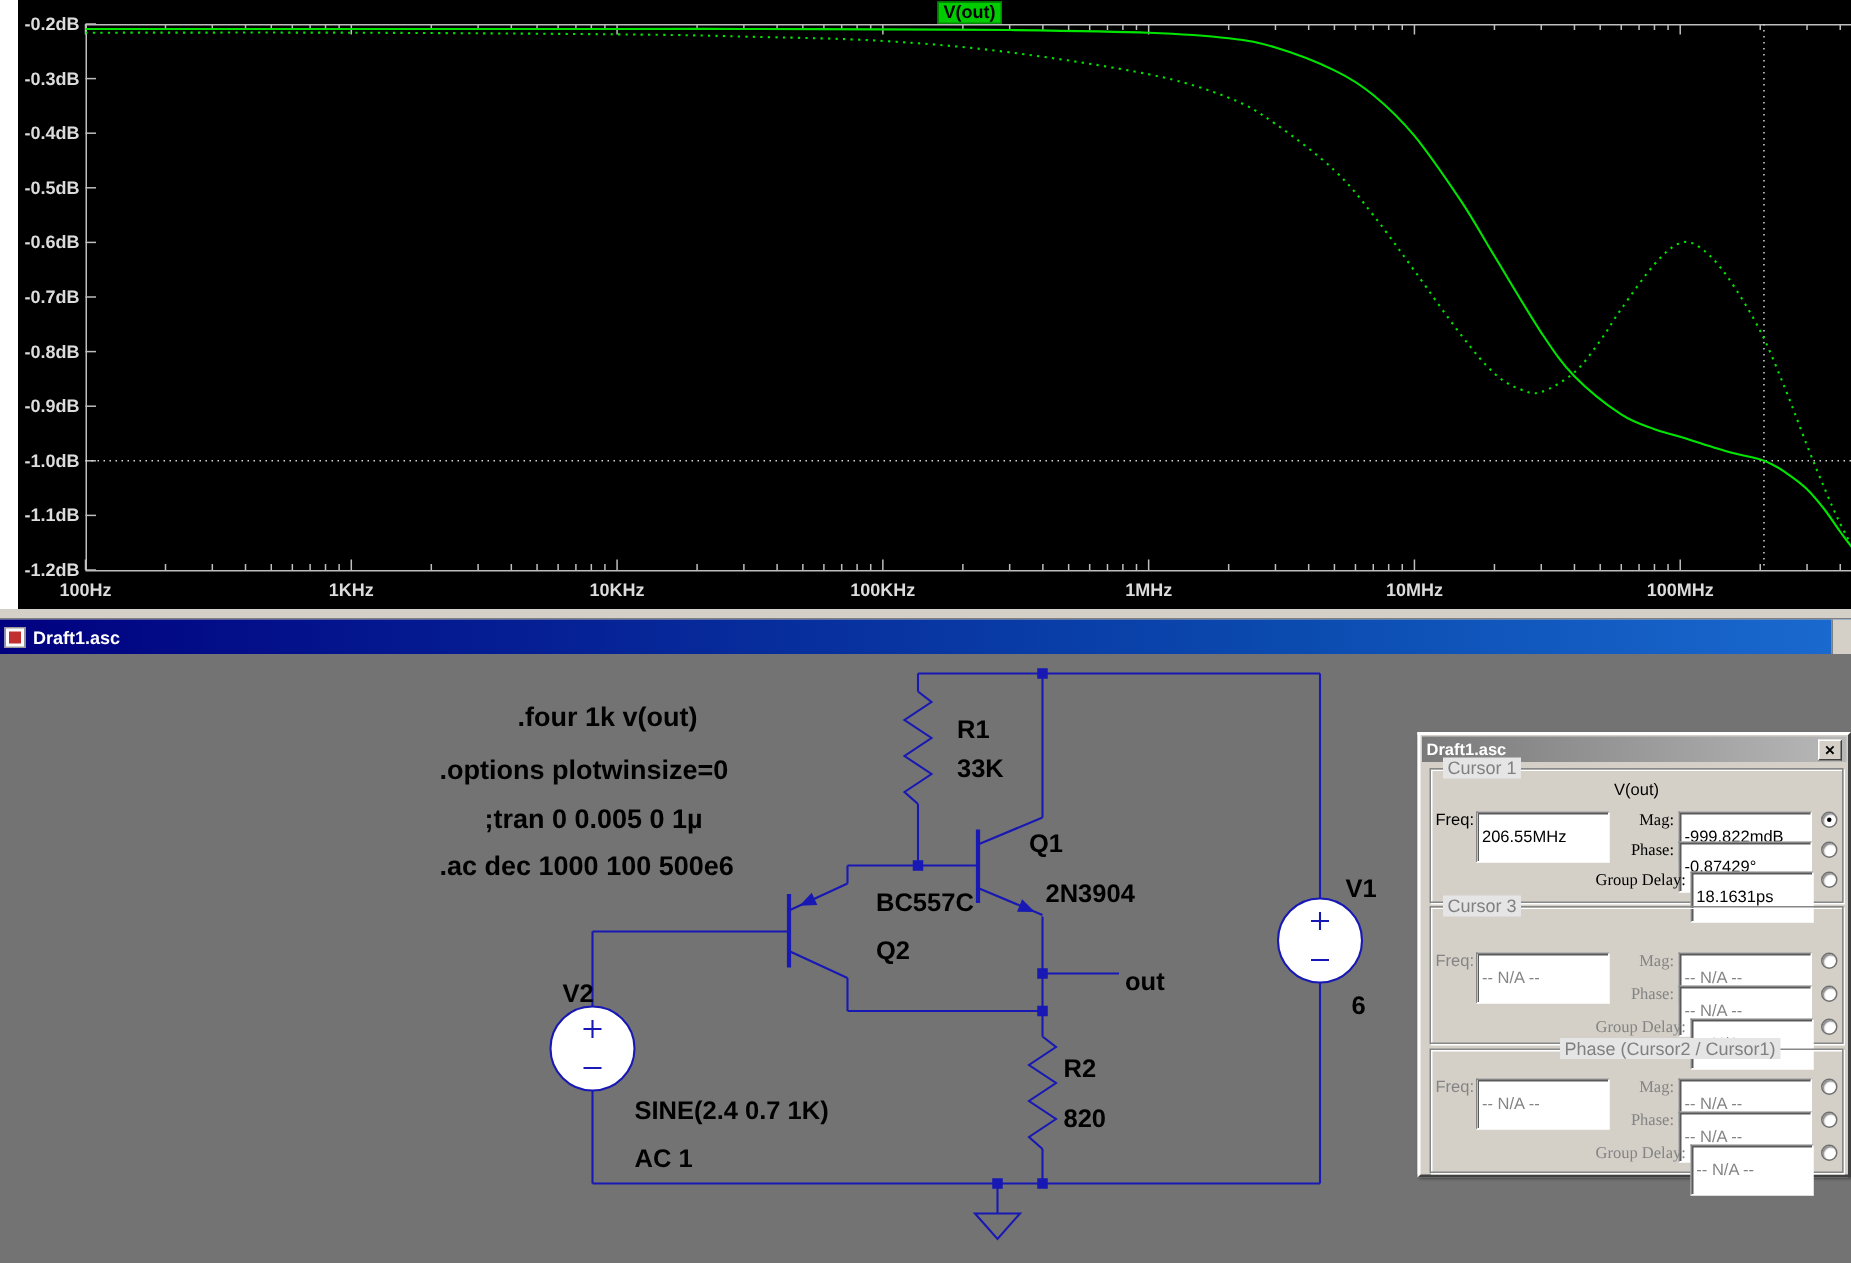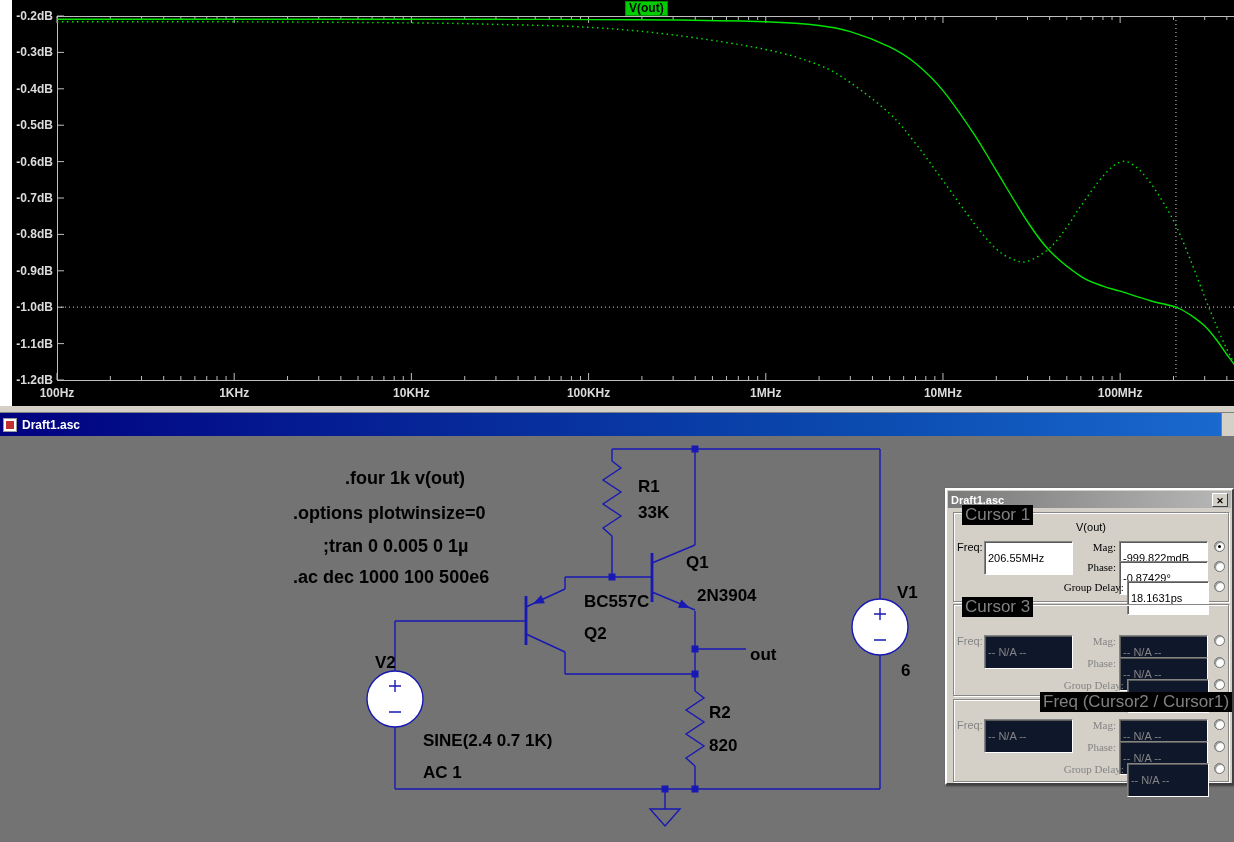--- a/index.html
+++ b/index.html
@@ -44,42 +44,42 @@
                   background:linear-gradient(90deg,#7a7a7a,#b8b8b8);
                   display:flex; align-items:center; padding:0 3px; }
   .dlg-title-text { color:#fff; font-weight:bold; font-size:11px; }
   .dlg-close { margin-left:auto; width:16px; height:14px; background:#d4d0c8;
                border:1px solid; border-color:#ffffff #404040 #404040 #ffffff;
                display:flex; align-items:center; justify-content:center; cursor:default; }
   .x-glyph::before { content:"✕"; font-size:9px; font-weight:bold; color:#000; line-height:9px; }
 
   .grp { position:absolute; left:6px; width:276px; border:1px solid #878787;
          box-shadow:inset 1px 1px 0 #ffffff, 1px 1px 0 #ffffff; }
-  .grp-legend { position:absolute; top:-8px; left:8px; background:#000000; padding:0 3px;
-                color:#808080; font-size:17px; white-space:nowrap; }
+  .grp-legend { position:absolute; top:-8px; left:8px; background:#e5e5e5; padding:0 3px;
+                color:#808080; font-size:12px; white-space:nowrap; }
   .legend-right { left:86px; }
   #grp-c1 { top:22px;  height:90px; }
   #grp-c2 { top:114px; height:92px; }
   #grp-ratio { top:209px; height:83px; }
   .trace-name { position:absolute; top:8px; left:0; right:0; text-align:center; color:#000; }
 
   .row { position:absolute; left:3px; right:3px; height:18px; display:flex; align-items:flex-start; }
   .lab1 { width:27px; color:#000; }
   .lab2 { flex:1; text-align:right; padding-right:3px; color:#000; white-space:nowrap;font-family:Liberation Serif, serif; }
   .fslot { width:89px; height:16px; }
   .field { width:89px; height:16px; background:#fff; border:1px solid;
            border-color:#848484 #ffffff #ffffff #848484; box-shadow:inset 1px 1px 0 #5a5a5a;
            display:flex; align-items:center; padding:16px 3px; color:#000; white-space:nowrap; overflow:hidden; }
   .radio-wrap { width:17px; display:flex; justify-content:flex-end; }
   .radio { width:11px; height:11px; border-radius:50%; background:#fff; border:1px solid #707070;
            box-shadow:inset 1px 1px 1px #8a8a8a; position:relative; }
   .radio.checked::after { content:""; position:absolute; left:3px; top:3px; width:3px; height:3px;
                           border-radius:50%; background:#000; }
   .grp.disabled .lab1, .grp.disabled .lab2 { color:#848484; }
-  .grp.disabled .field { background:#0f172a; color:#848484; }
+  .grp.disabled .field { background:#ffffff; color:#848484; }
 </style>
 </head>
 <body>
 
 <div id="screen">
 
   <div id="plot-pane">
     <svg id="plot-svg" width="1234" height="406">
         <rect x="45.5" y="16.5" width="1187" height="364" fill="none" stroke="#bebebe"></rect>
         <line x1="45" y1="16" x2="52" y2="16" stroke="#bebebe"></line>
@@ -403,21 +403,21 @@
           <span class="fslot"></span>
         <span class="lab2">Group Delay:</span>
         <span class="field">-- N/A --</span>
         <span class="radio-wrap">
             <span class="radio"></span>
           </span>
       </div>
     </div>
 
     <div class="grp disabled" id="grp-ratio">
-      <span class="grp-legend legend-right">Freq (Cursor2 / Cursor1)</span>
+      <span class="grp-legend legend-right">Phase (Cursor2 / Cursor1)</span>
       <div class="row" style="top:19px">
         <span class="lab1">Freq:</span>
         <span class="field">-- N/A --</span>
         <span class="lab2">Mag:</span>
         <span class="field">-- N/A --</span>
         <span class="radio-wrap">
             <span class="radio"></span>
           </span>
       </div>
       <div class="row" style="top:41px">

